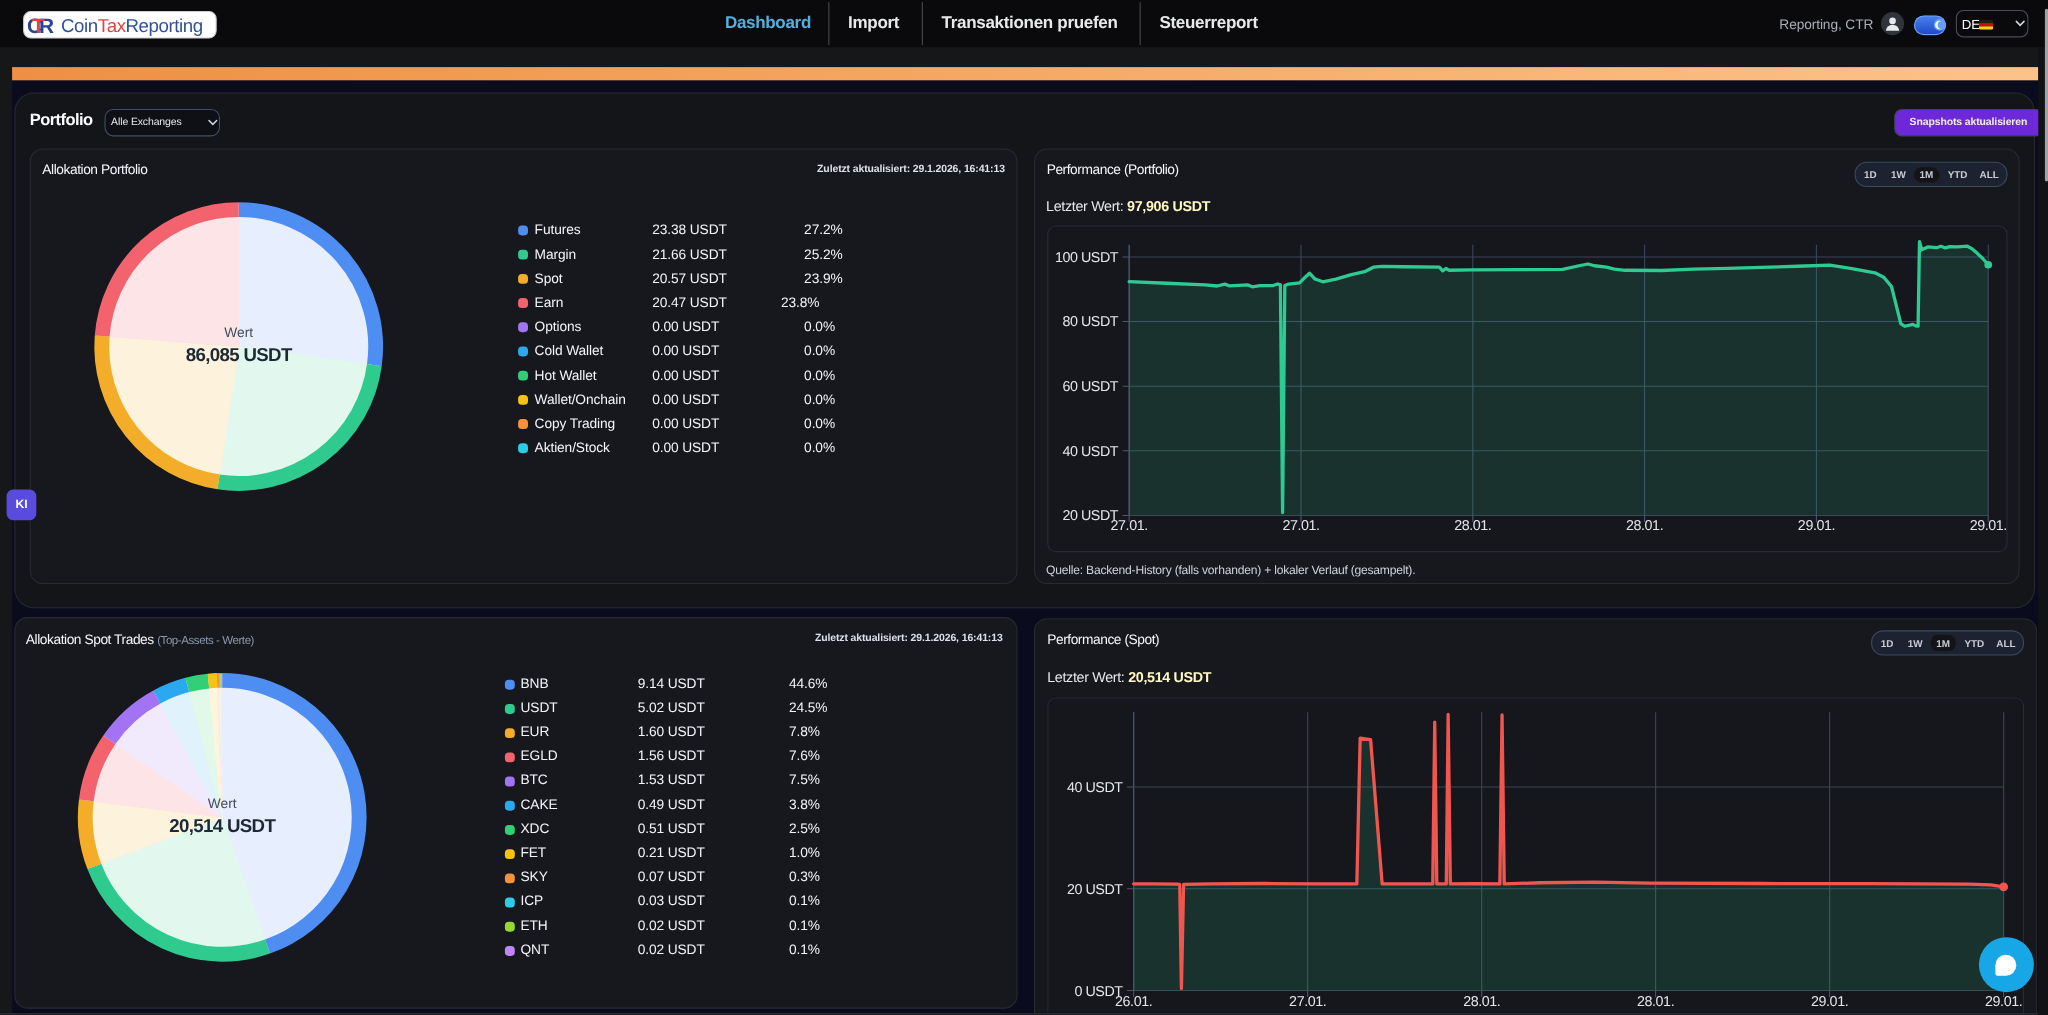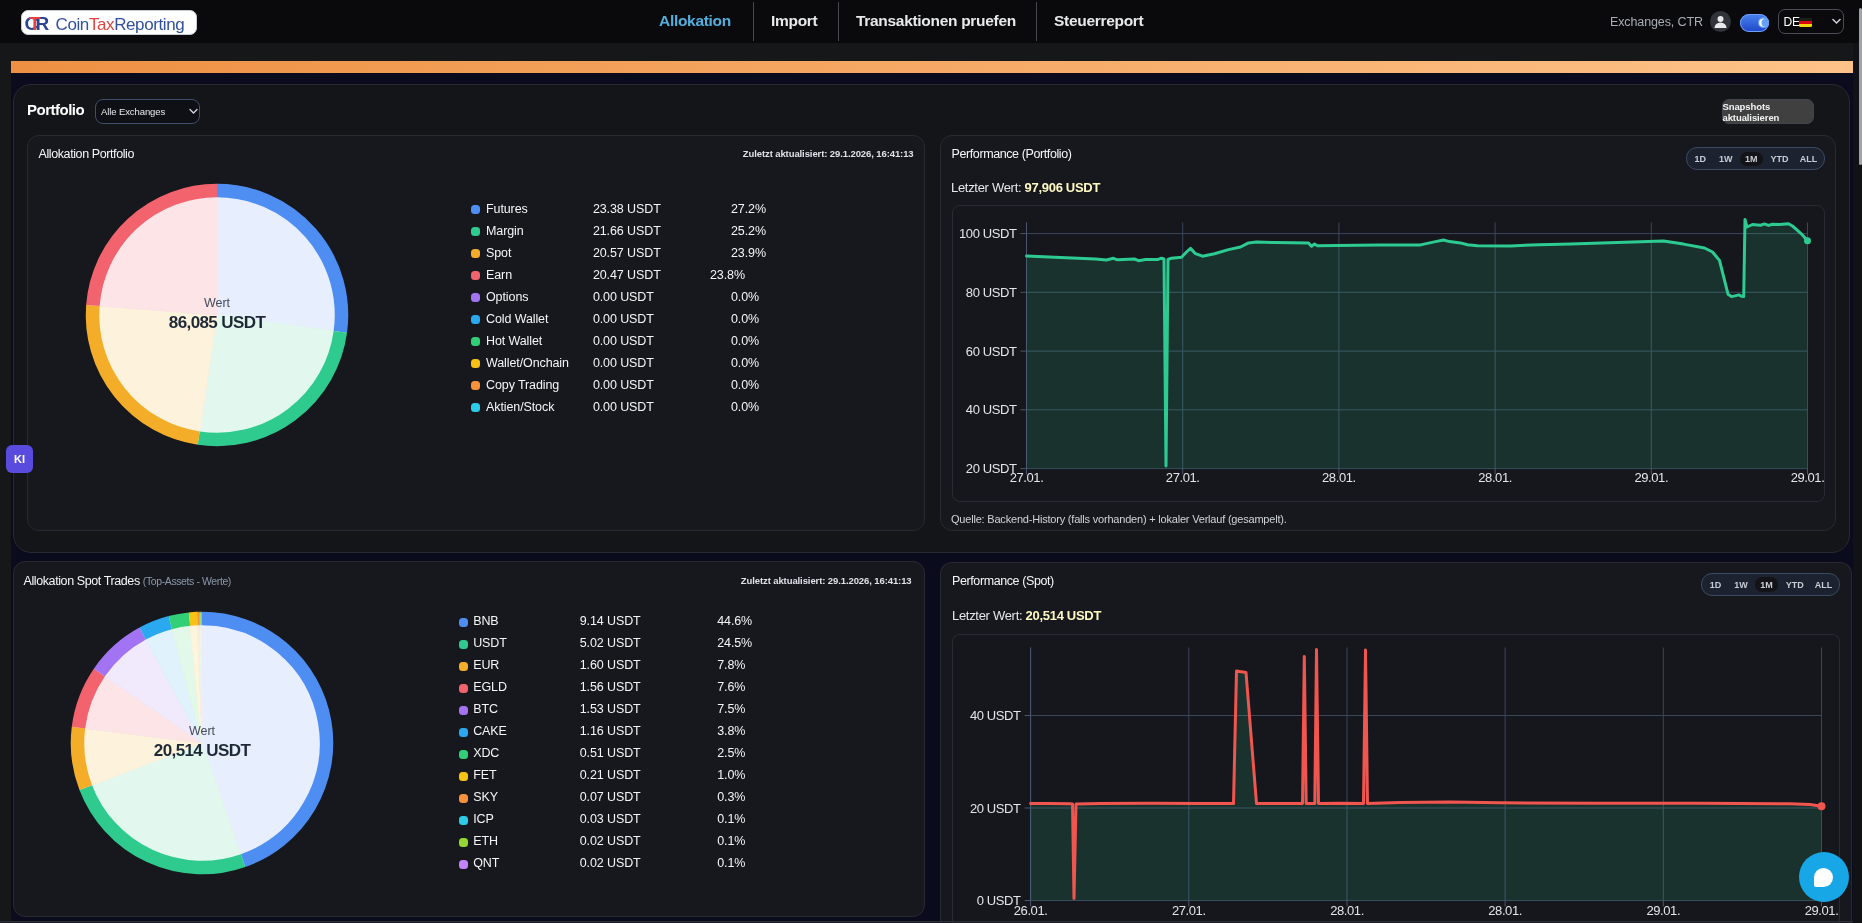--- a/index.html
+++ b/index.html
@@ -33,28 +33,28 @@
 
 <div id="header"></div>
 <div id="logo">
  <svg width="176" height="25" viewBox="0 0 176 25" style="position:absolute;left:0;top:0">
   <text x="2.5" y="19" font-size="19" font-weight="bold" fill="#2a4596">C</text>
   <text x="13.5" y="19" font-size="19" font-weight="bold" fill="#2a4596">R</text>
   <text x="7" y="19" font-size="19" font-weight="bold" fill="#e8403c">T</text>
   <text x="33.5" y="18.5" font-size="17" letter-spacing="-0.4"><tspan fill="#31519e">Coin</tspan><tspan fill="#e04440">Tax</tspan><tspan fill="#31519e">Reporting</tspan></text>
  </svg>
 </div>
-<div class="navitem" style="left:659px;color:#54aede">Allokation</div>
+<div class="navitem" style="left:659px;color:#54aede">Dashboard</div>
 <div class="navitem" style="left:771px">Import</div>
 <div class="navitem" style="left:856px">Transaktionen pruefen</div>
 <div class="navitem" style="left:1054px">Steuerreport</div>
 <div class="navsep" style="left:753px"></div>
 <div class="navsep" style="left:838px"></div>
 <div class="navsep" style="left:1036px"></div>
-<div class="abs" style="right:159px;top:14.5px;font-size:12.5px;color:#a8adb6;letter-spacing:-0.1px;white-space:nowrap">Exchanges, CTR</div>
+<div class="abs" style="right:159px;top:14.5px;font-size:12.5px;color:#a8adb6;letter-spacing:-0.1px;white-space:nowrap">Reporting, CTR</div>
 <div class="abs" style="left:1710px;top:11px;width:21px;height:21px;border-radius:50%;background:#30333a">
  <svg width="21" height="21" viewBox="0 0 21 21">
       <circle cx="10.5" cy="8" r="3" fill="#e8e9ec"></circle>
  <path d="M4.5,17 a6,5.5 0 0 1 12,0 Z" fill="#e8e9ec"></path>
     </svg>
 </div>
 <div class="abs" style="left:1740px;top:14px;width:29px;height:17.5px;border-radius:9px;background:linear-gradient(180deg,#4b83ee,#1d46c8);box-shadow:inset 0 0 0 1px #6fa0f5"></div>
 <div class="abs" style="left:1757.6px;top:17px;width:11.4px;height:11.4px;border-radius:50%;background:#64a0f6"></div>
 <svg class="abs" style="left:1757.6px;top:17px" width="12" height="12" viewBox="0 0 12 12">
  <circle cx="5" cy="5.7" r="3.9" fill="#eef4fe"></circle>
@@ -74,21 +74,21 @@
 <div id="wrapper"></div>
 <div id="orange"></div>
 <div id="panel"></div>
 
 <div class="abs" style="left:27px;top:101px;font-size:15px;font-weight:bold;color:#fff;letter-spacing:-0.5px">Portfolio</div>
 <div class="abs" style="left:95px;top:99px;width:105px;height:25px;background:#0e1016;border:1px solid #3f4e6b;border-radius:8px"></div>
 <div class="abs" style="left:101px;top:106px;font-size:9.5px;color:#e8eaee;letter-spacing:-0.1px">Alle Exchanges</div>
 <svg class="abs" style="left:189px;top:108px" width="9" height="7" viewBox="0 0 9 7">
     <path d="M1,1.5 L4.5,5 L8,1.5" stroke="#cfd3da" stroke-width="1.4" fill="none" stroke-linecap="round"></path>
   </svg>
-<div class="abs" style="left:1721.5px;top:99px;width:92px;height:25px;background:#404040;border:1px solid #41454f;border-radius:7px;display:flex;align-items:center;justify-content:center">
+<div class="abs" style="left:1721.5px;top:99px;width:136px;height:25px;background:#6d28d9;border:1px solid #41454f;border-radius:7px;display:flex;align-items:center;justify-content:center">
  <span style="font-size:9.5px;font-weight:bold;color:#f2f3f5;letter-spacing:-0.1px">Snapshots aktualisieren</span>
   </div>
 
 <div class="card" style="left:27px;top:135px;width:898px;height:396px"></div>
 <div class="ctitle" style="left:38.5px;top:147px">Allokation Portfolio</div>
 <div class="cdate" style="left:700px;top:148px;width:213.5px">Zuletzt aktualisiert: 29.1.2026, 16:41:13</div>
 <svg class="abs" style="left:77px;top:174.5px" width="280" height="280" viewBox="0 0 280 280">
     <path d="M140.0,140.0 L140.00,10.00 A130.0,130.0 0 0 1 268.79,157.69 Z" fill="#e7eefd" stroke="#e7eefd" stroke-width="1"></path>
 <path d="M140.0,140.0 L268.79,157.69 A130.0,130.0 0 0 1 120.89,268.59 Z" fill="#e2f8ee" stroke="#e2f8ee" stroke-width="1"></path>
 <path d="M140.0,140.0 L120.89,268.59 A130.0,130.0 0 0 1 10.38,130.01 Z" fill="#fdf2dc" stroke="#fdf2dc" stroke-width="1"></path>
@@ -239,21 +239,21 @@
 <div class="ldot" style="left:458.8px;top:683.6px;background:#f2636e"></div>
 <div class="ltxt" style="left:473.2px;top:680.1px">EGLD</div>
 <div class="ltxt" style="left:579.7px;top:680.1px">1.56 USDT</div>
 <div class="ltxt" style="left:717.2px;top:680.1px">7.6%</div>
 <div class="ldot" style="left:458.8px;top:705.6px;background:#a273f2"></div>
 <div class="ltxt" style="left:473.2px;top:702.1px">BTC</div>
 <div class="ltxt" style="left:579.7px;top:702.1px">1.53 USDT</div>
 <div class="ltxt" style="left:717.2px;top:702.1px">7.5%</div>
 <div class="ldot" style="left:458.8px;top:727.6px;background:#2aa9f0"></div>
 <div class="ltxt" style="left:473.2px;top:724.1px">CAKE</div>
-<div class="ltxt" style="left:579.7px;top:724.1px">1.16 USDT</div>
+<div class="ltxt" style="left:579.7px;top:724.1px">0.49 USDT</div>
 <div class="ltxt" style="left:717.2px;top:724.1px">3.8%</div>
 <div class="ldot" style="left:458.8px;top:749.6px;background:#31d077"></div>
 <div class="ltxt" style="left:473.2px;top:746.1px">XDC</div>
 <div class="ltxt" style="left:579.7px;top:746.1px">0.51 USDT</div>
 <div class="ltxt" style="left:717.2px;top:746.1px">2.5%</div>
 <div class="ldot" style="left:458.8px;top:771.6px;background:#f7c214"></div>
 <div class="ltxt" style="left:473.2px;top:768.1px">FET</div>
 <div class="ltxt" style="left:579.7px;top:768.1px">0.21 USDT</div>
 <div class="ltxt" style="left:717.2px;top:768.1px">1.0%</div>
 <div class="ldot" style="left:458.8px;top:793.6px;background:#f7913a"></div>

